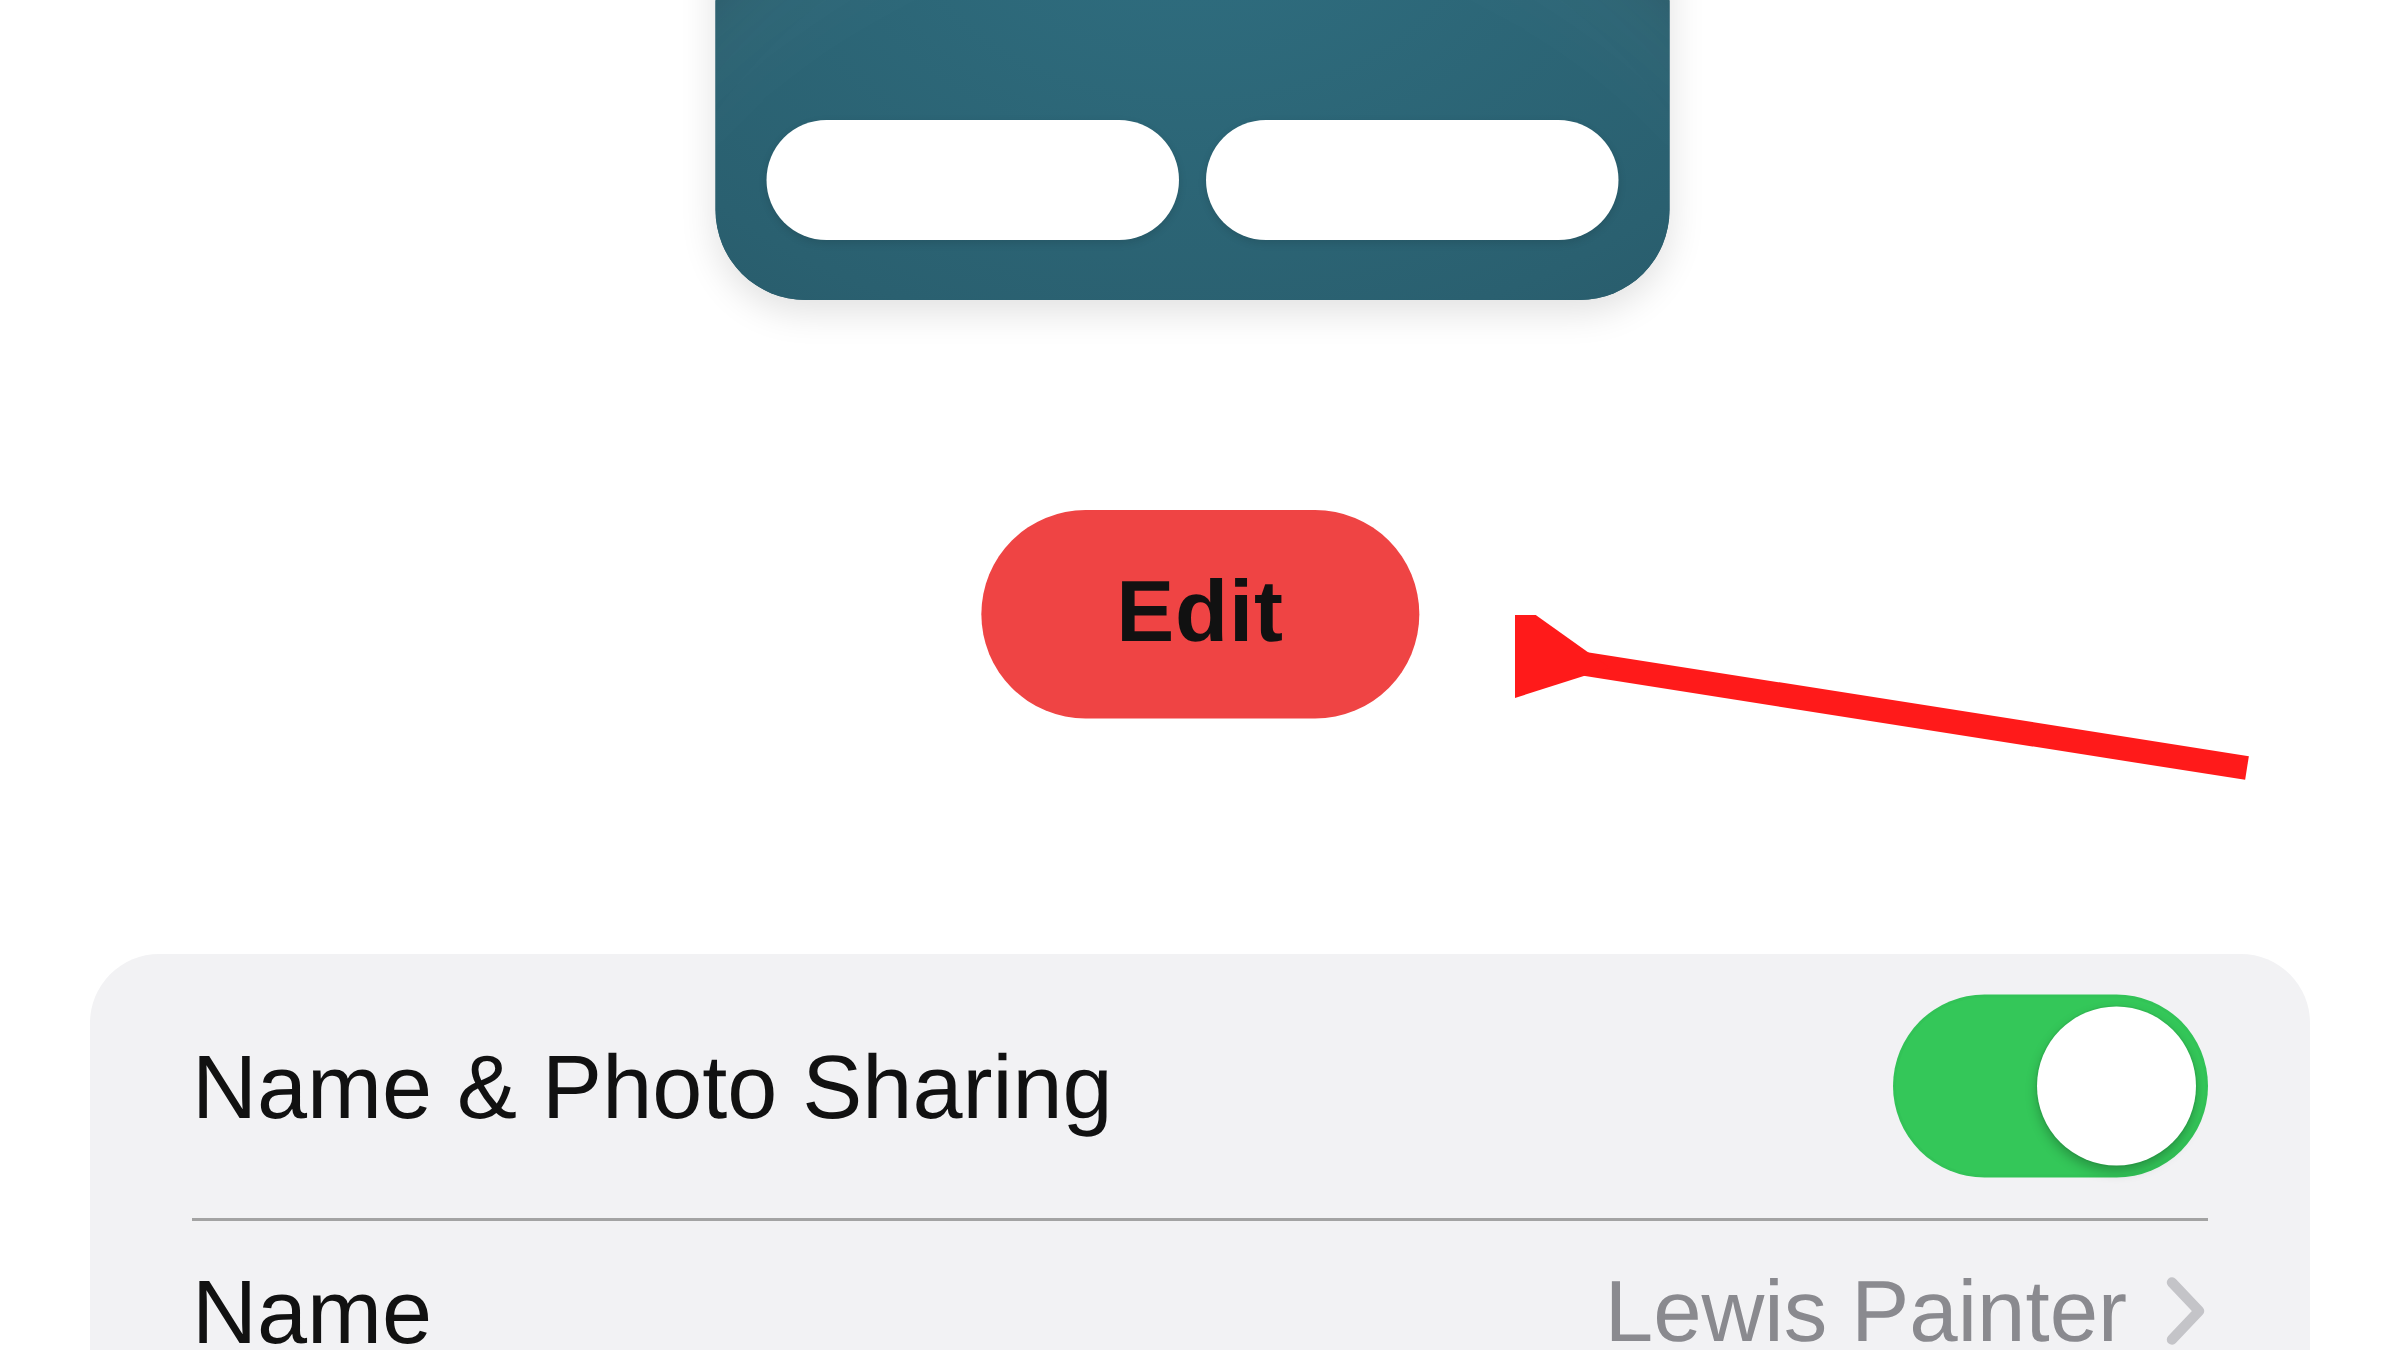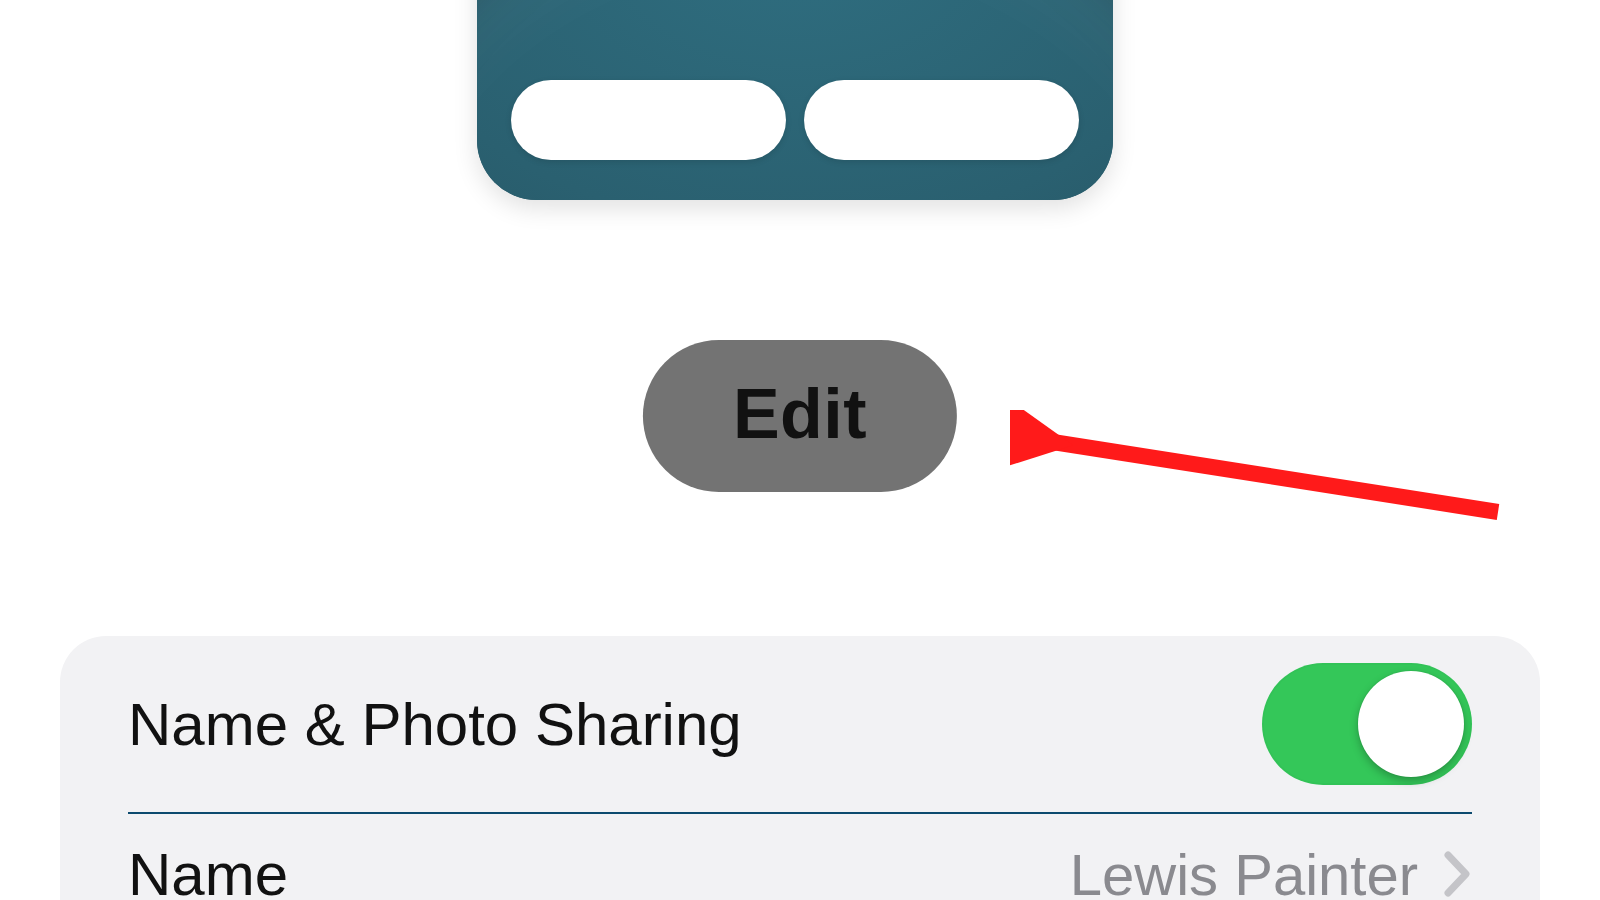--- a/index.html
+++ b/index.html
@@ -66,23 +66,23 @@
       box-shadow: 0 2px 6px rgba(0,0,0,.12);
     }
 
     
     .edit-btn{
       position:absolute;
       left:50%; transform:translateX(-50%);
       top:340px;
       padding: 34px 90px 38px;
       border-radius: 80px;
-      background:#737373;
+      background:#ef4444;
       border:none;
-      font-size:70px;
+      font-size:58px;
       font-weight:600;
       color:#111;
       letter-spacing:.5px;
       cursor:pointer;
     }
 
     
     .annotation-arrow{
       position:absolute;
       left:1010px; top:410px;
@@ -94,21 +94,21 @@
     .settings-group{
       position:absolute;
       left:60px; right:60px; top:636px;
       background:#f2f2f4;
       border-radius:46px 46px 0 0;
       padding: 0 68px;
     }
     .row{
       display:flex; align-items:center; justify-content:space-between;
       min-height:178px;
-      border-bottom:2px solid #0c4a6e;
+      border-bottom:2px solid #a3a3a3;
     }
     .row:last-child{ border-bottom:none; }
     .row-label{
       font-size:60px;
       color:#111;
       font-weight:400;
     }
     .row-value{
       display:flex; align-items:center; gap:24px;
       color:#8a8a8f;

